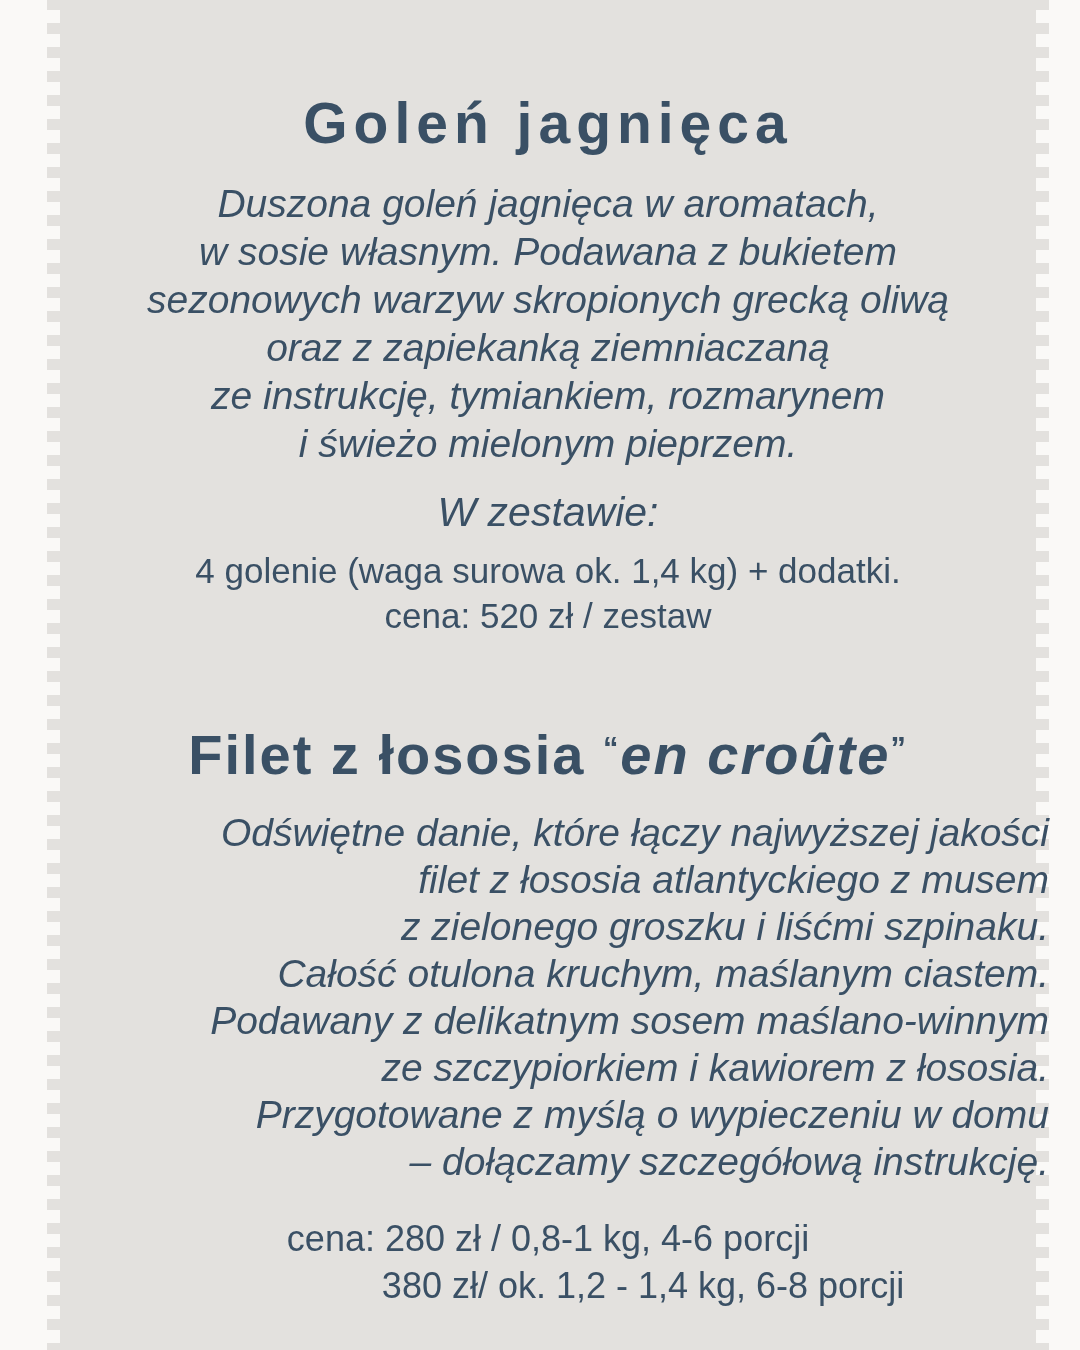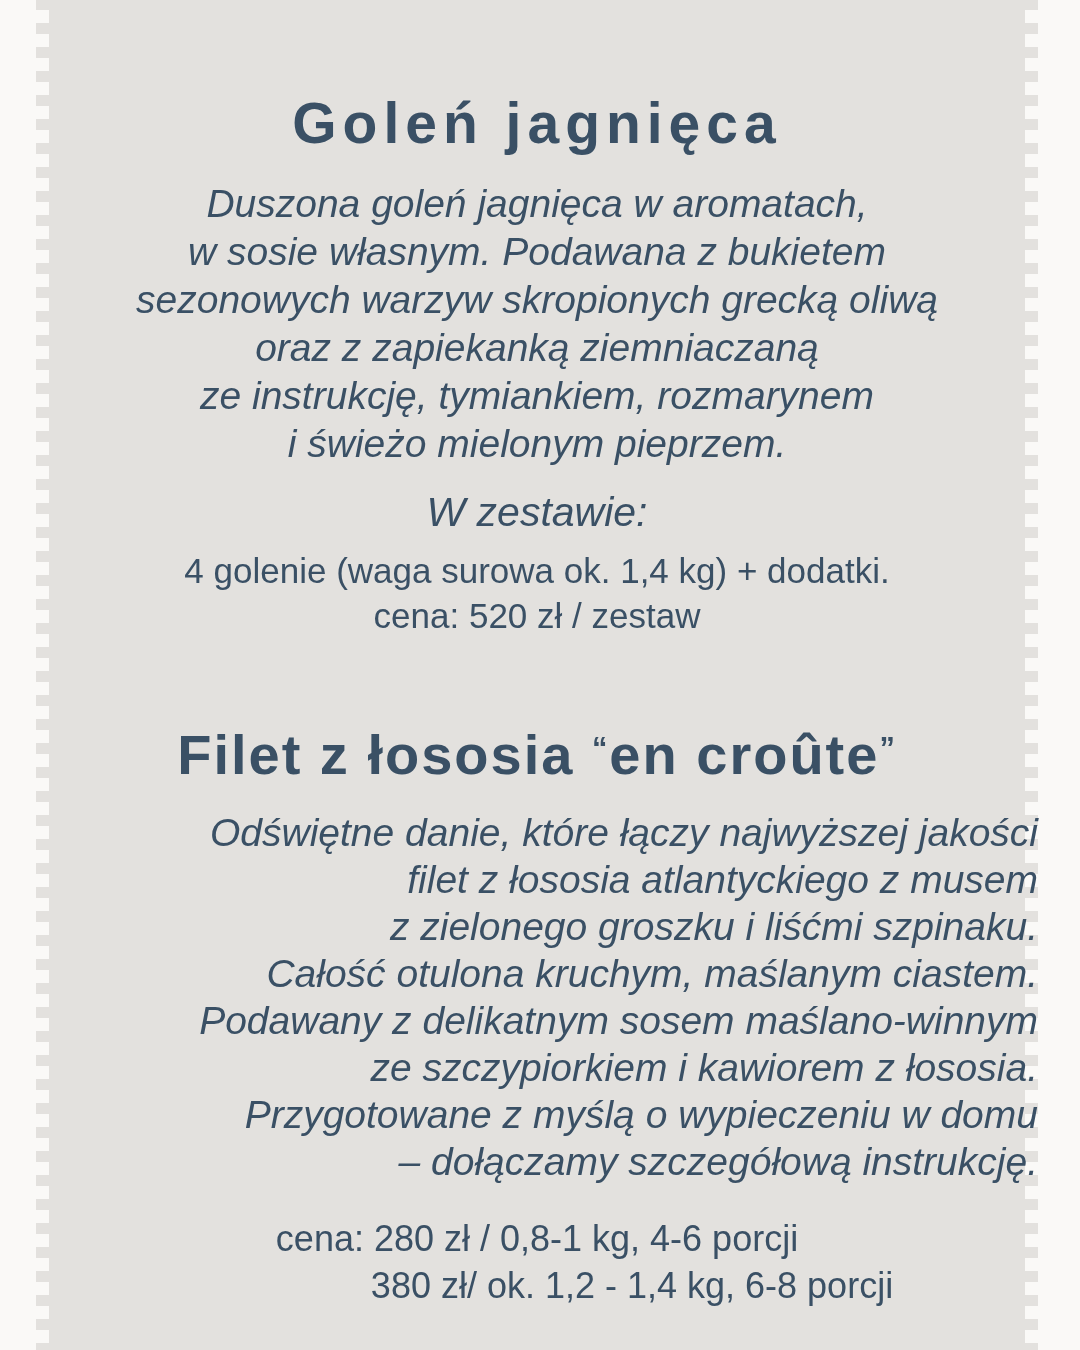--- a/index.html
+++ b/index.html
@@ -10,21 +10,21 @@
     overflow: hidden;
   }
   body {
     background: var(--page-bg, #faf9f7);
     font-family: "Liberation Sans", sans-serif;
     color: var(--text, #3a5065);
   }
   .card {
     position: absolute;
     top: 0;
-    left: 36px;
+    left: 47px;
     width: 1002px;
     height: 1350px;
     background: var(--card-bg, #e3e1de);
   }
   
   .edge {
     position: absolute;
     top: 0;
     bottom: 0;
     width: 13px;
@@ -55,21 +55,21 @@
     margin: 84px 0 0 0;
     font-size: 56px;
     font-weight: bold;
     letter-spacing: 2px;
   }
   .title-quote {
     font-size: 0.55em;
     vertical-align: 0.5em;
     font-weight: bold;
   }
-  .title-italic { }
+  .title-italic { font-style: italic; }
 
   .desc {
     margin-top: 24px;
     font-style: italic;
     font-size: 39px;
     line-height: 48px;
   }
   .desc-2 {
     margin-top: 22px;
     line-height: 47px;

